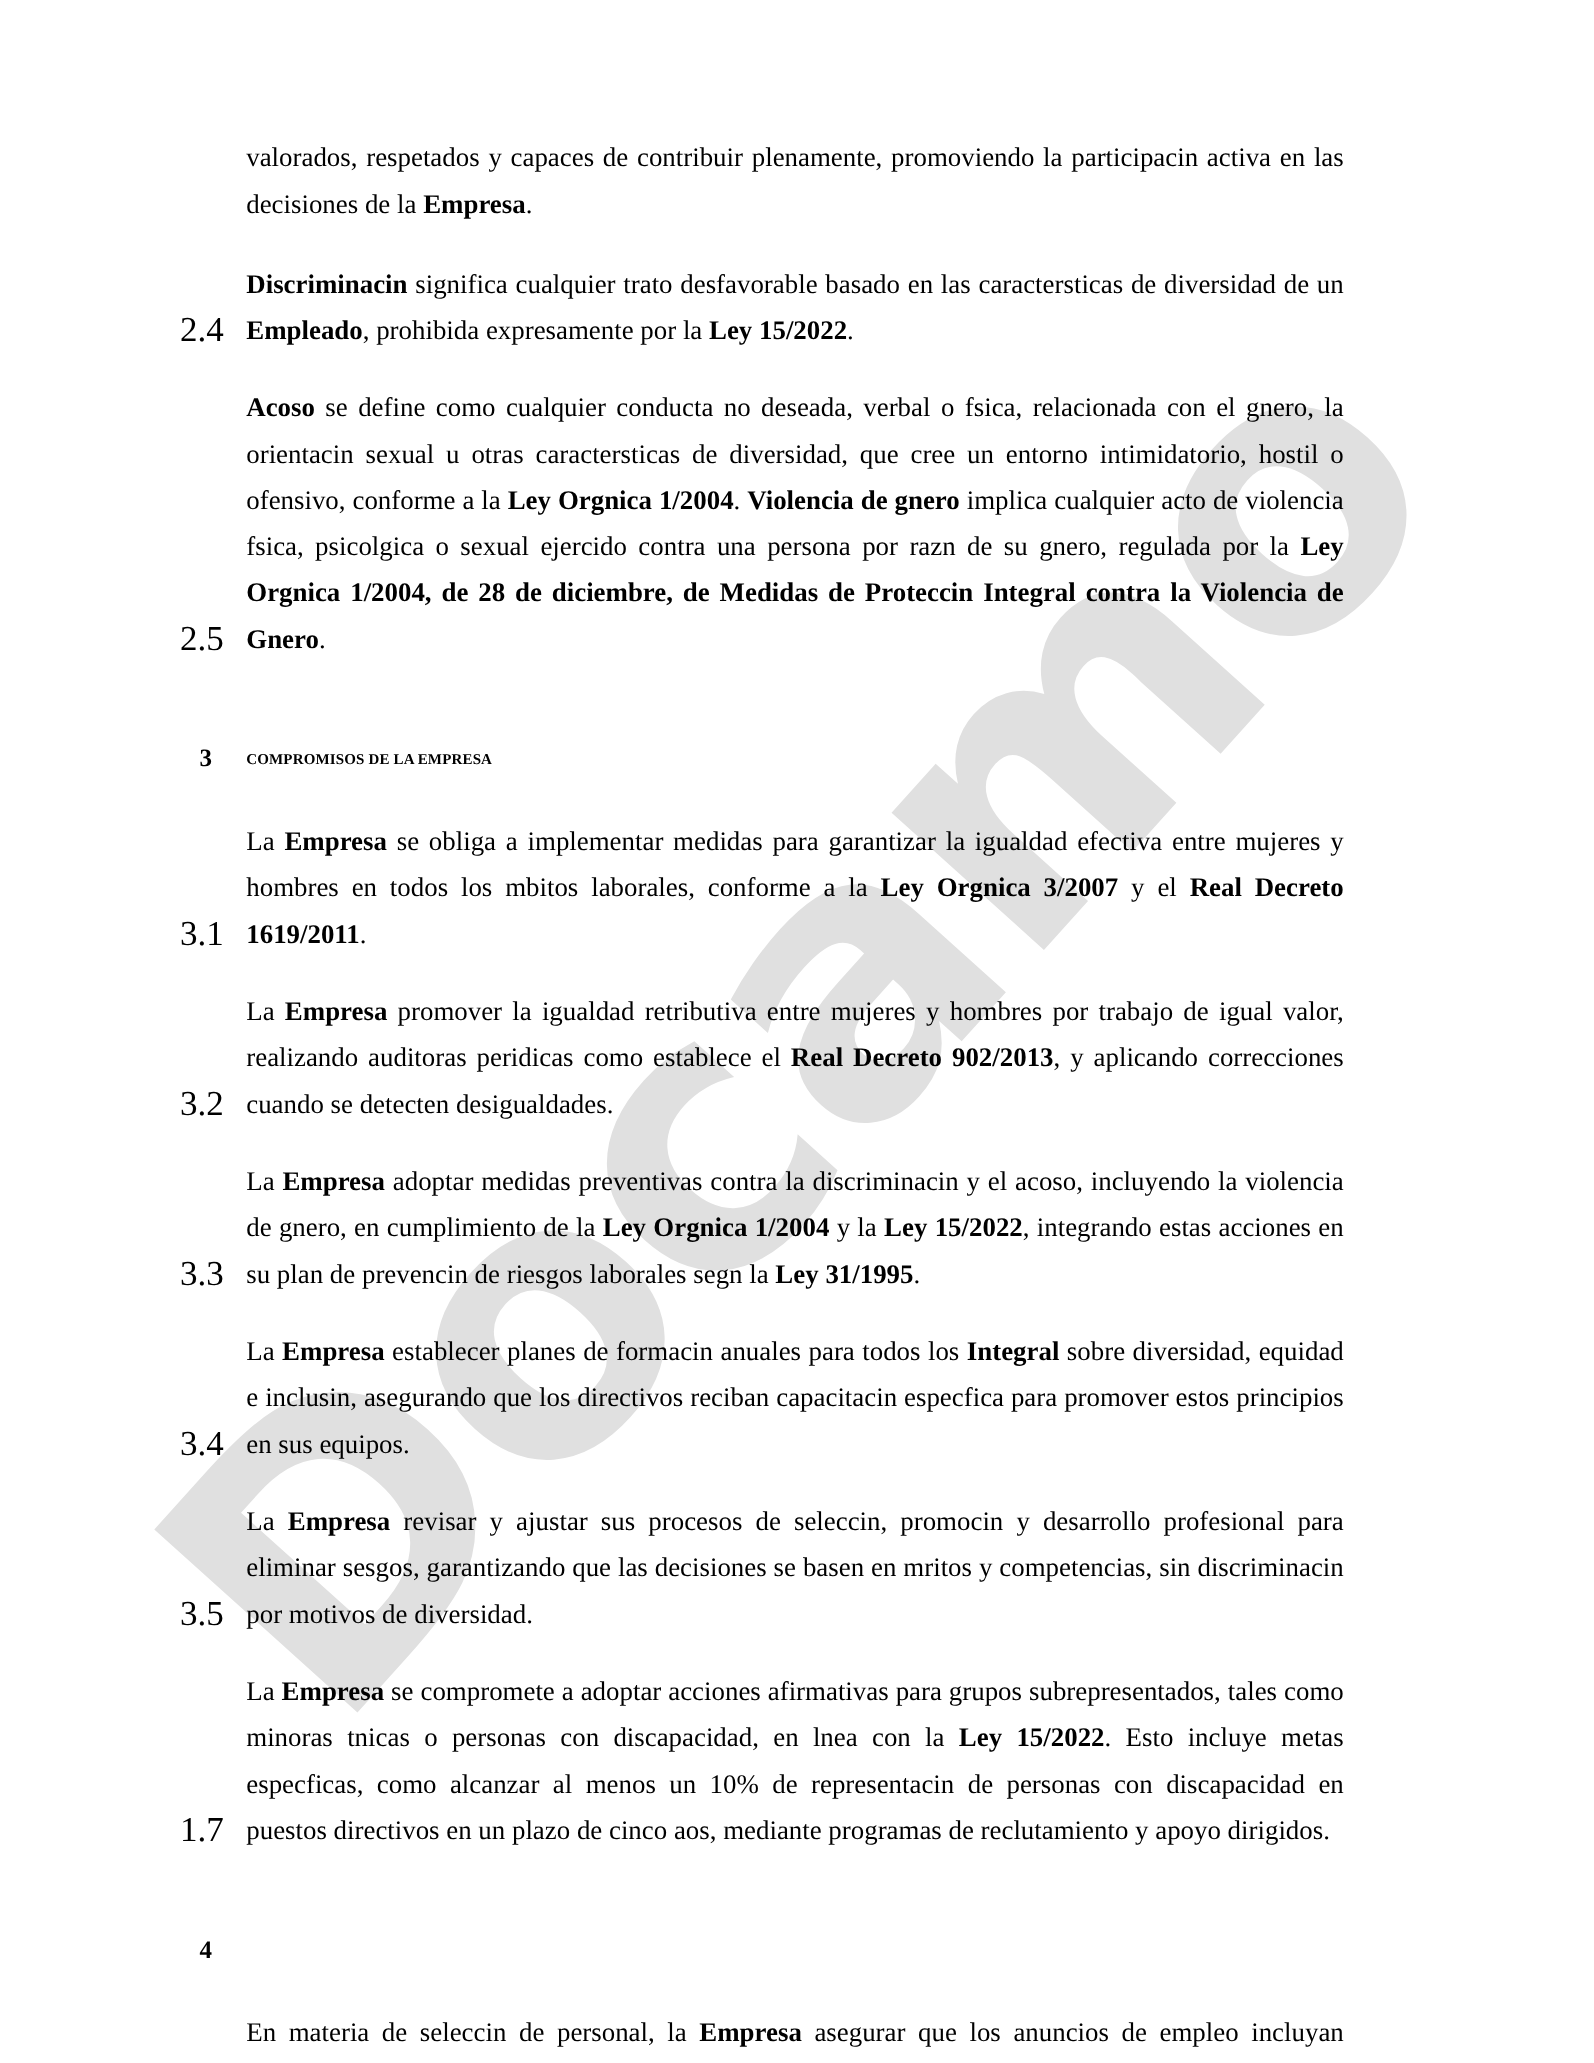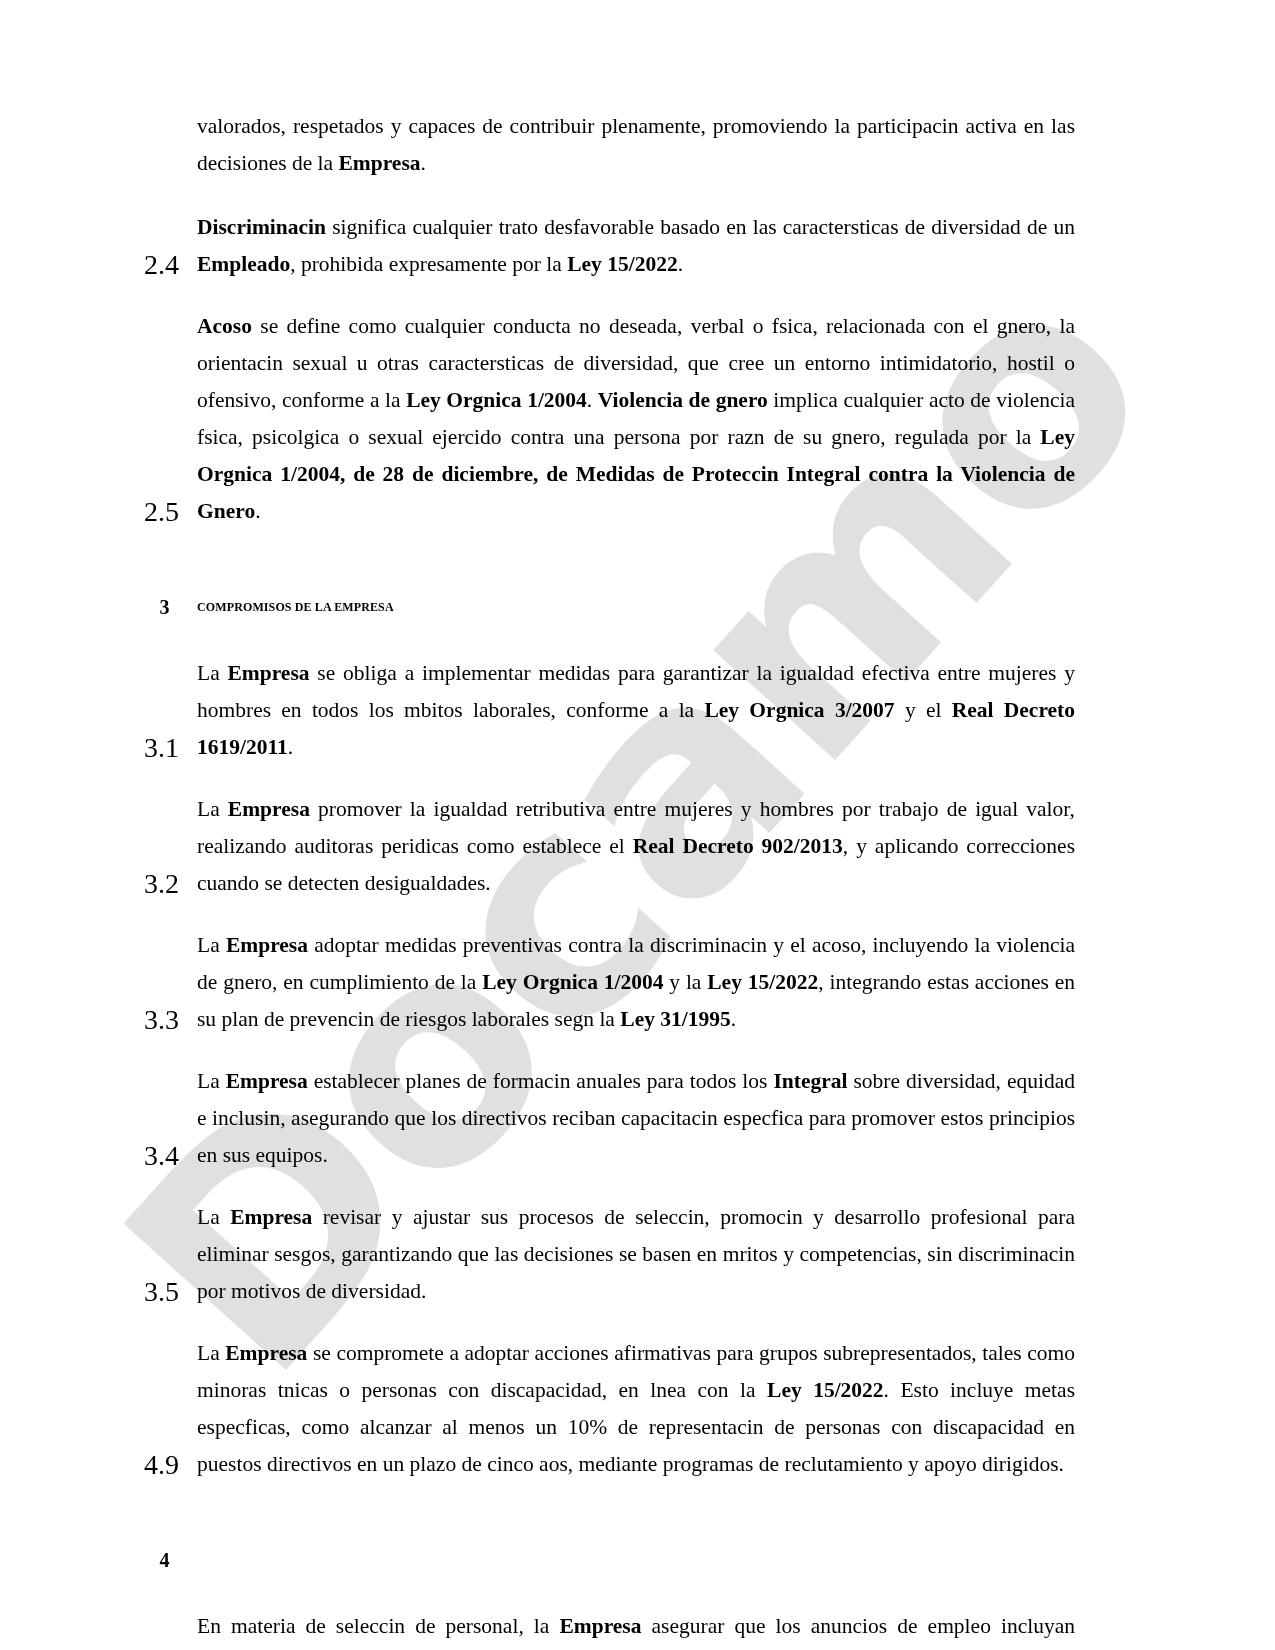--- a/index.html
+++ b/index.html
@@ -154,21 +154,21 @@
       </div>
       <div class="clause">
         <div class="clause-num">3.4</div>
         <div class="clause-body"><span>La </span><b>Empresa</b><span> establecer planes de formacin anuales para todos los </span><b>Integral</b><span> sobre diversidad, equidad e inclusin, asegurando que los directivos reciban capacitacin especfica para promover estos principios en sus equipos.</span></div>
       </div>
       <div class="clause">
         <div class="clause-num">3.5</div>
         <div class="clause-body"><span>La </span><b>Empresa</b><span> revisar y ajustar sus procesos de seleccin, promocin y desarrollo profesional para eliminar sesgos, garantizando que las decisiones se basen en mritos y competencias, sin discriminacin por motivos de diversidad.</span></div>
       </div>
       <div class="clause">
-        <div class="clause-num">4.9</div>
+        <div class="clause-num">1.7</div>
         <div class="clause-body"><span>La </span><b>Empresa</b><span> se compromete a adoptar acciones afirmativas para grupos subrepresentados, tales como minoras tnicas o personas con discapacidad, en lnea con la </span><b>Ley 15/2022</b><span>. Esto incluye metas especficas, como alcanzar al menos un 10% de representacin de personas con discapacidad en puestos directivos en un plazo de cinco aos, mediante programas de reclutamiento y apoyo dirigidos.</span></div>
       </div>
       <div class="heading">
         <div class="heading-num">4</div>
       </div>
       <div class="clause">
         <div class="clause-num">4.1</div>
         <div class="clause-body"><span>En materia de seleccin de personal, la </span><b>Empresa</b><span> asegurar que los anuncios de empleo incluyan lenguaje inclusivo y que los procesos de entrevista evalen competencias objetivas,</span></div>
       </div>
     </div>

